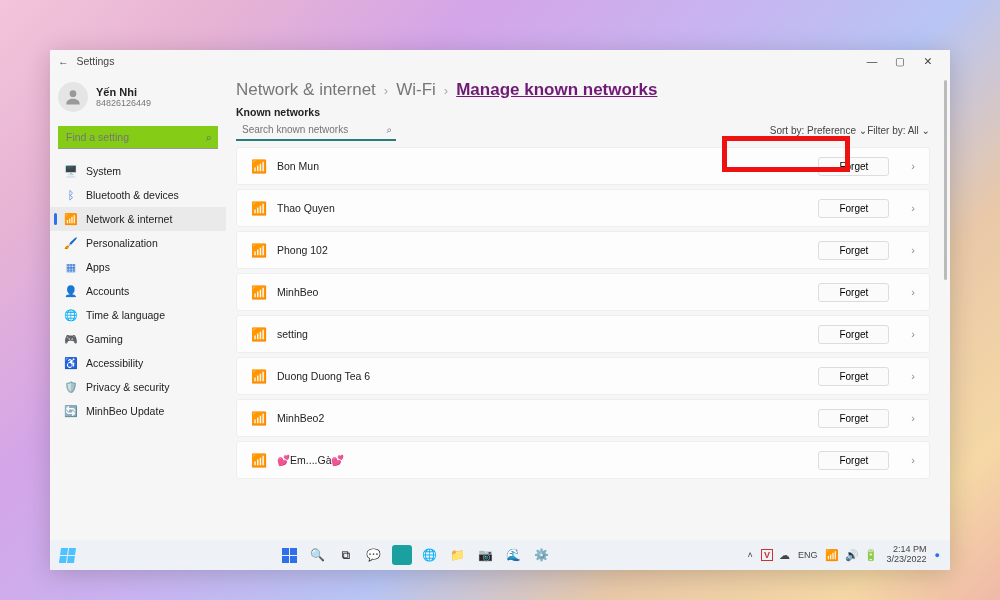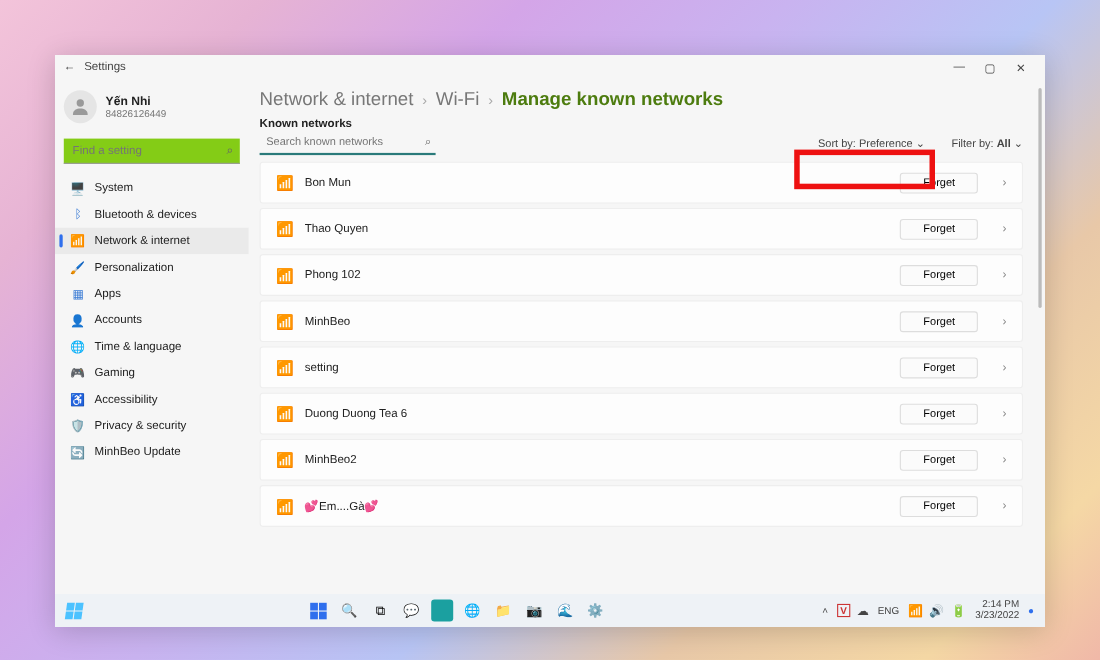--- a/index.html
+++ b/index.html
@@ -26,27 +26,27 @@
   .search input { width:100%; padding:5px 22px 5px 8px; font-size:10.5px; border:none; border-bottom:1px solid #999; background:#84cc16; outline:none; }
   .search .icon { position:absolute; right:6px; top:5px; font-size:11px; color:#666; }
   .nav { list-style:none; }
   .nav li { display:flex; align-items:center; gap:8px; padding:5px 10px 5px 14px; font-size:10.5px; cursor:pointer; color:#222; }
   .nav li.active { background:#eaeaea; position:relative; }
   .nav li.active::before { content:""; position:absolute; left:4px; top:6px; bottom:6px; width:3px; background:#2f6fed; border-radius:2px; }
   .nav .ico { width:14px; height:14px; display:inline-flex; align-items:center; justify-content:center; font-size:11px; }
   .main { flex:1; padding:4px 20px 0 6px; overflow:hidden; position:relative; }
   .crumbs { display:flex; align-items:center; gap:8px; font-size:17px; color:#777; margin:4px 0 4px 0; }
   .crumbs .sep { color:#aaa; font-size:13px; }
-  .crumbs .cur { color:#4d7c0f; font-weight:600; }
+  .crumbs .cur { color:#701a75; font-weight:600;text-decoration:underline; }
   .section-label { font-size:10.5px; font-weight:600; margin:6px 0 2px 0; }
   .controls { display:flex; align-items:center; gap:20px; }
   .known-search { width:160px; padding:4px 6px; font-size:10px; border:none; border-bottom:2px solid #2a7a7a; background:transparent; outline:none; }
   .known-search-wrap { position:relative; width:160px; }
   .known-search-wrap .icon { position:absolute; right:4px; top:4px; font-size:10px; color:#666; }
-  .filters { margin-left:auto; display:flex; gap:24px; font-size:10px; color:#444; }
+  .filters { margin-left:auto; display:flex; font-size:10px; color:#444; }
   .filters span { cursor:pointer; }
   .card { background:#fdfdfd; border:1px solid #eee; border-radius:3px; margin-top:6px; padding:12px 14px; display:flex; align-items:center; }
   .addnet-btn { margin-left:auto; background:#2a6e78; color:#fff; border:none; padding:5px 10px; font-size:10px; border-radius:3px; cursor:pointer; }
   .highlight { position:absolute; border:5px solid #e11; pointer-events:none; }
   .list { margin-top:6px; }
   .row { background:#fdfdfd; border:1px solid #eee; border-radius:3px; margin-bottom:4px; padding:10px 14px; display:flex; align-items:center; gap:12px; font-size:10.5px; height:38px; }
   .row .wifi-ico { color:#555; font-size:13px; width:14px; }
   .row .forget { margin-left:auto; background:#fbfbfb; border:1px solid #ddd; border-radius:3px; padding:3px 20px; font-size:10px; cursor:pointer; }
   .row .chev { margin-left:10px; color:#888; font-size:11px; }
   .row .chev::after { content:"›"; }
@@ -156,21 +156,21 @@
           <span class="icon">⌕</span>
         </div>
         <div class="filters">
           <span>
             <span>Sort by:</span>
             <b style="font-weight:400">Preference</b>
             <span>⌄</span>
           </span>
           <span>
             <span>Filter by:</span>
-            <b style="font-weight:700">All</b>
+            <b style="font-weight:400">All</b>
             <span>⌄</span>
           </span>
         </div>
       </div>
 
 
       <div class="list" id="netlist">
           <div class="row">
             <span class="wifi-ico">📶</span>
     <span>Bon Mun</span>

